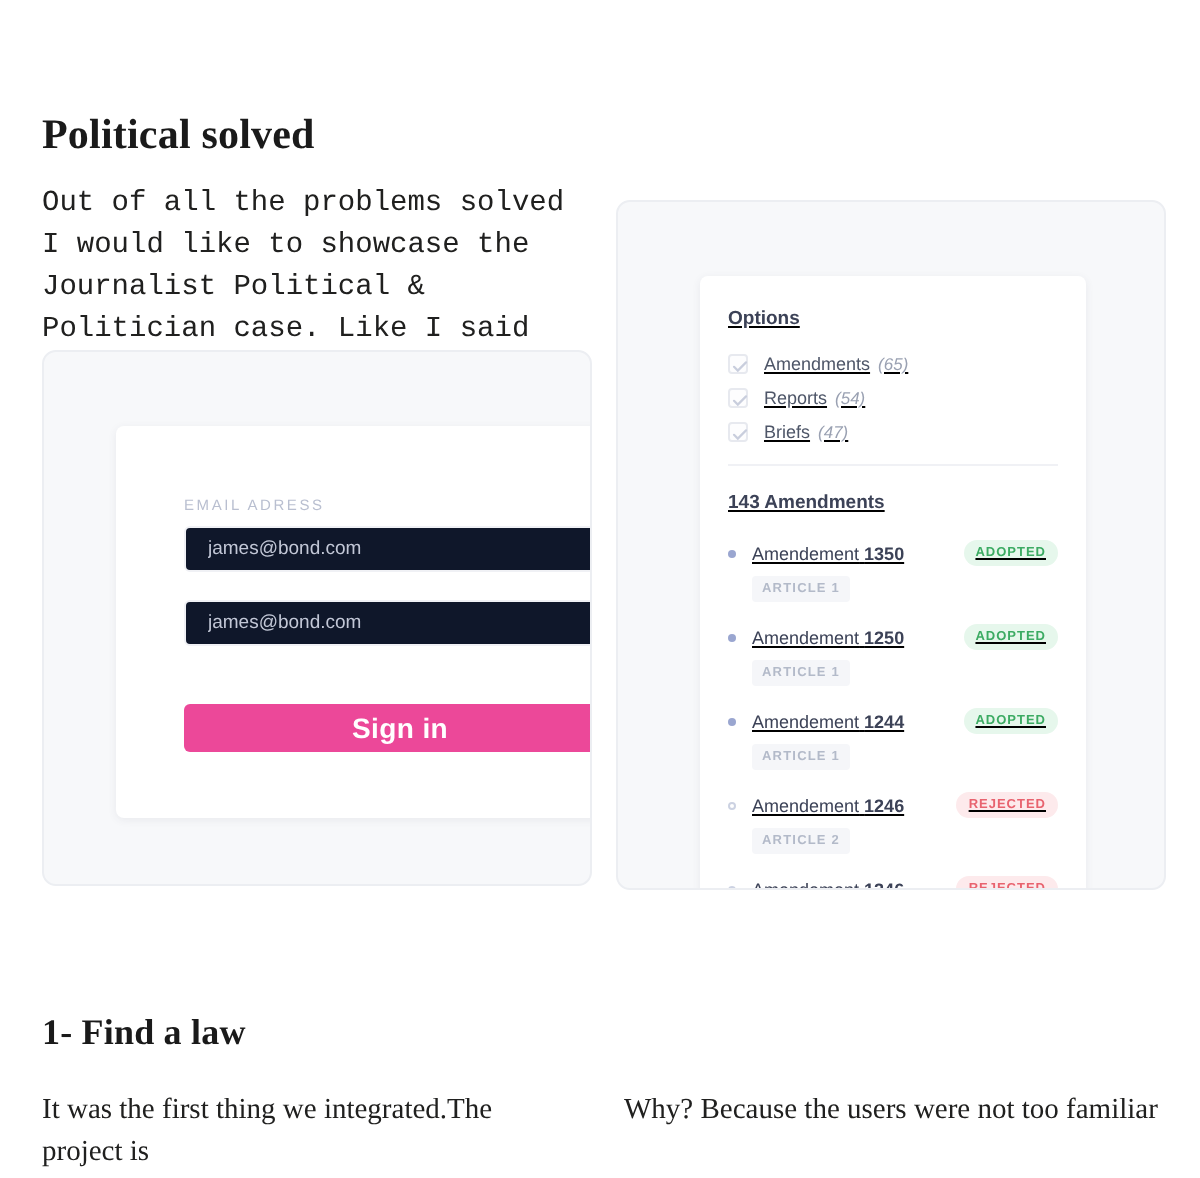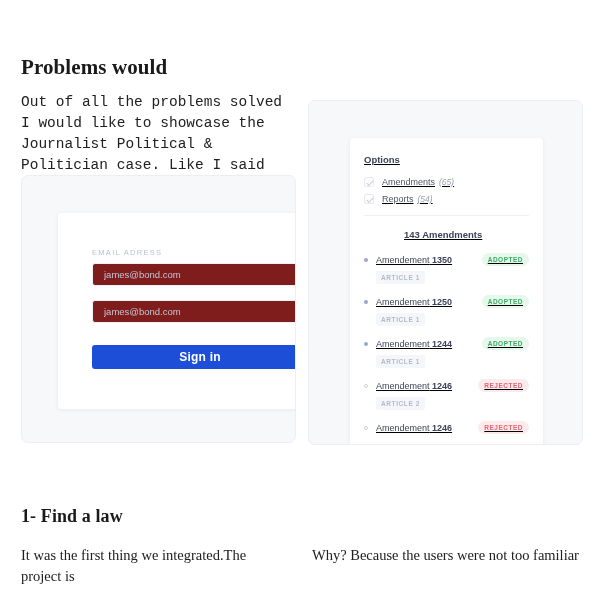--- a/index.html
+++ b/index.html
@@ -88,40 +88,40 @@
     color: #b9bfd0;
     font-weight: normal;
     margin-bottom: 6px;
     text-transform: uppercase;
   }
   .field-input {
     width: 100%;
     height: 23px;
     border: 1px solid #f0f1f5;
     border-radius: 3px;
-    background: #7f1d1d;
+    background: #0f172a;
     font-family: "Liberation Sans", sans-serif;
     font-size: 9.5px;
     color: #c2c7d6;
     padding: 0 11px;
     outline: none;
     margin-bottom: 14px;
   }
   .field-input::placeholder { color: #c2c7d6; }
   #signin-button {
     display: block;
     width: 100%;
     height: 24px;
-    margin-top: 8px;
-    background: #1d4ed8;
+    margin-top: 15px;
+    background: #ec4899;
     border: none;
     border-radius: 3px;
     color: #ffffff;
     font-family: "Liberation Sans", sans-serif;
-    font-size: 12px;
+    font-size: 14px;
     font-weight: bold;
     letter-spacing: 0.2px;
     cursor: pointer;
   }
 
   
   #amendments-card {
     position: absolute;
     left: 41px;
     top: 37px;
@@ -170,21 +170,20 @@
   .divider {
     height: 1px;
     background: #f0f1f5;
     margin: 11px 0 13px 0;
   }
   .count-heading {
     font-size: 9.5px;
     font-weight: bold;
     color: #3c4257;
     margin-bottom: 13px;
-    margin-left: 40px;
   }
 
   .amend-row { margin-bottom: 11px; }
   .amend-main { display: flex; align-items: center; }
   .bullet {
     width: 4px; height: 4px;
     flex: 0 0 4px;
     border-radius: 50%;
     background: #9aa6d0;
     margin-right: 8px;
@@ -221,21 +220,21 @@
     background: #f5f6f9;
     padding: 3px 5px;
     border-radius: 2px;
   }
 </style>
 </head>
 <body>
 
 <div class="page">
 
-  <h1 class="article-heading" id="heading-problems">Problems would</h1>
+  <h1 class="article-heading" id="heading-problems">Political solved</h1>
 
   <p class="article-para" id="para-intro">Out of all the problems solved I would like to showcase the Journalist Political &amp; Politician case. Like I said before, they were our key users.</p>
 
   <div class="showcase-frame" id="showcase-login">
 
     <div id="login-card">
       <div class="login-body">
 
         <div class="field-label">EMAIL ADRESS</div>
         <input class="field-input" type="text" placeholder="james@bond.com" style="">
@@ -266,20 +265,29 @@
           </div>
           <div class="option-row">
             <span class="checkbox">
               <svg width="8" height="7" viewBox="0 0 8 7">
                   <path d="M1 3.4 L2.9 5.3 L7 1.2" stroke="#c9cedd" stroke-width="1.1" fill="none" stroke-linecap="round"></path>
                 </svg>
             </span>
             <span class="option-label">Reports</span>
             <span class="option-count">(54)</span>
           </div>
+          <div class="option-row">
+            <span class="checkbox">
+              <svg width="8" height="7" viewBox="0 0 8 7">
+                  <path d="M1 3.4 L2.9 5.3 L7 1.2" stroke="#c9cedd" stroke-width="1.1" fill="none" stroke-linecap="round"></path>
+                </svg>
+            </span>
+            <span class="option-label">Briefs</span>
+            <span class="option-count">(47)</span>
+          </div>
         </div>
 
         <div class="divider"></div>
 
         <div class="count-heading">143 Amendments</div>
 
         <div>
 
           <div class="amend-row">
             <div class="amend-main">

